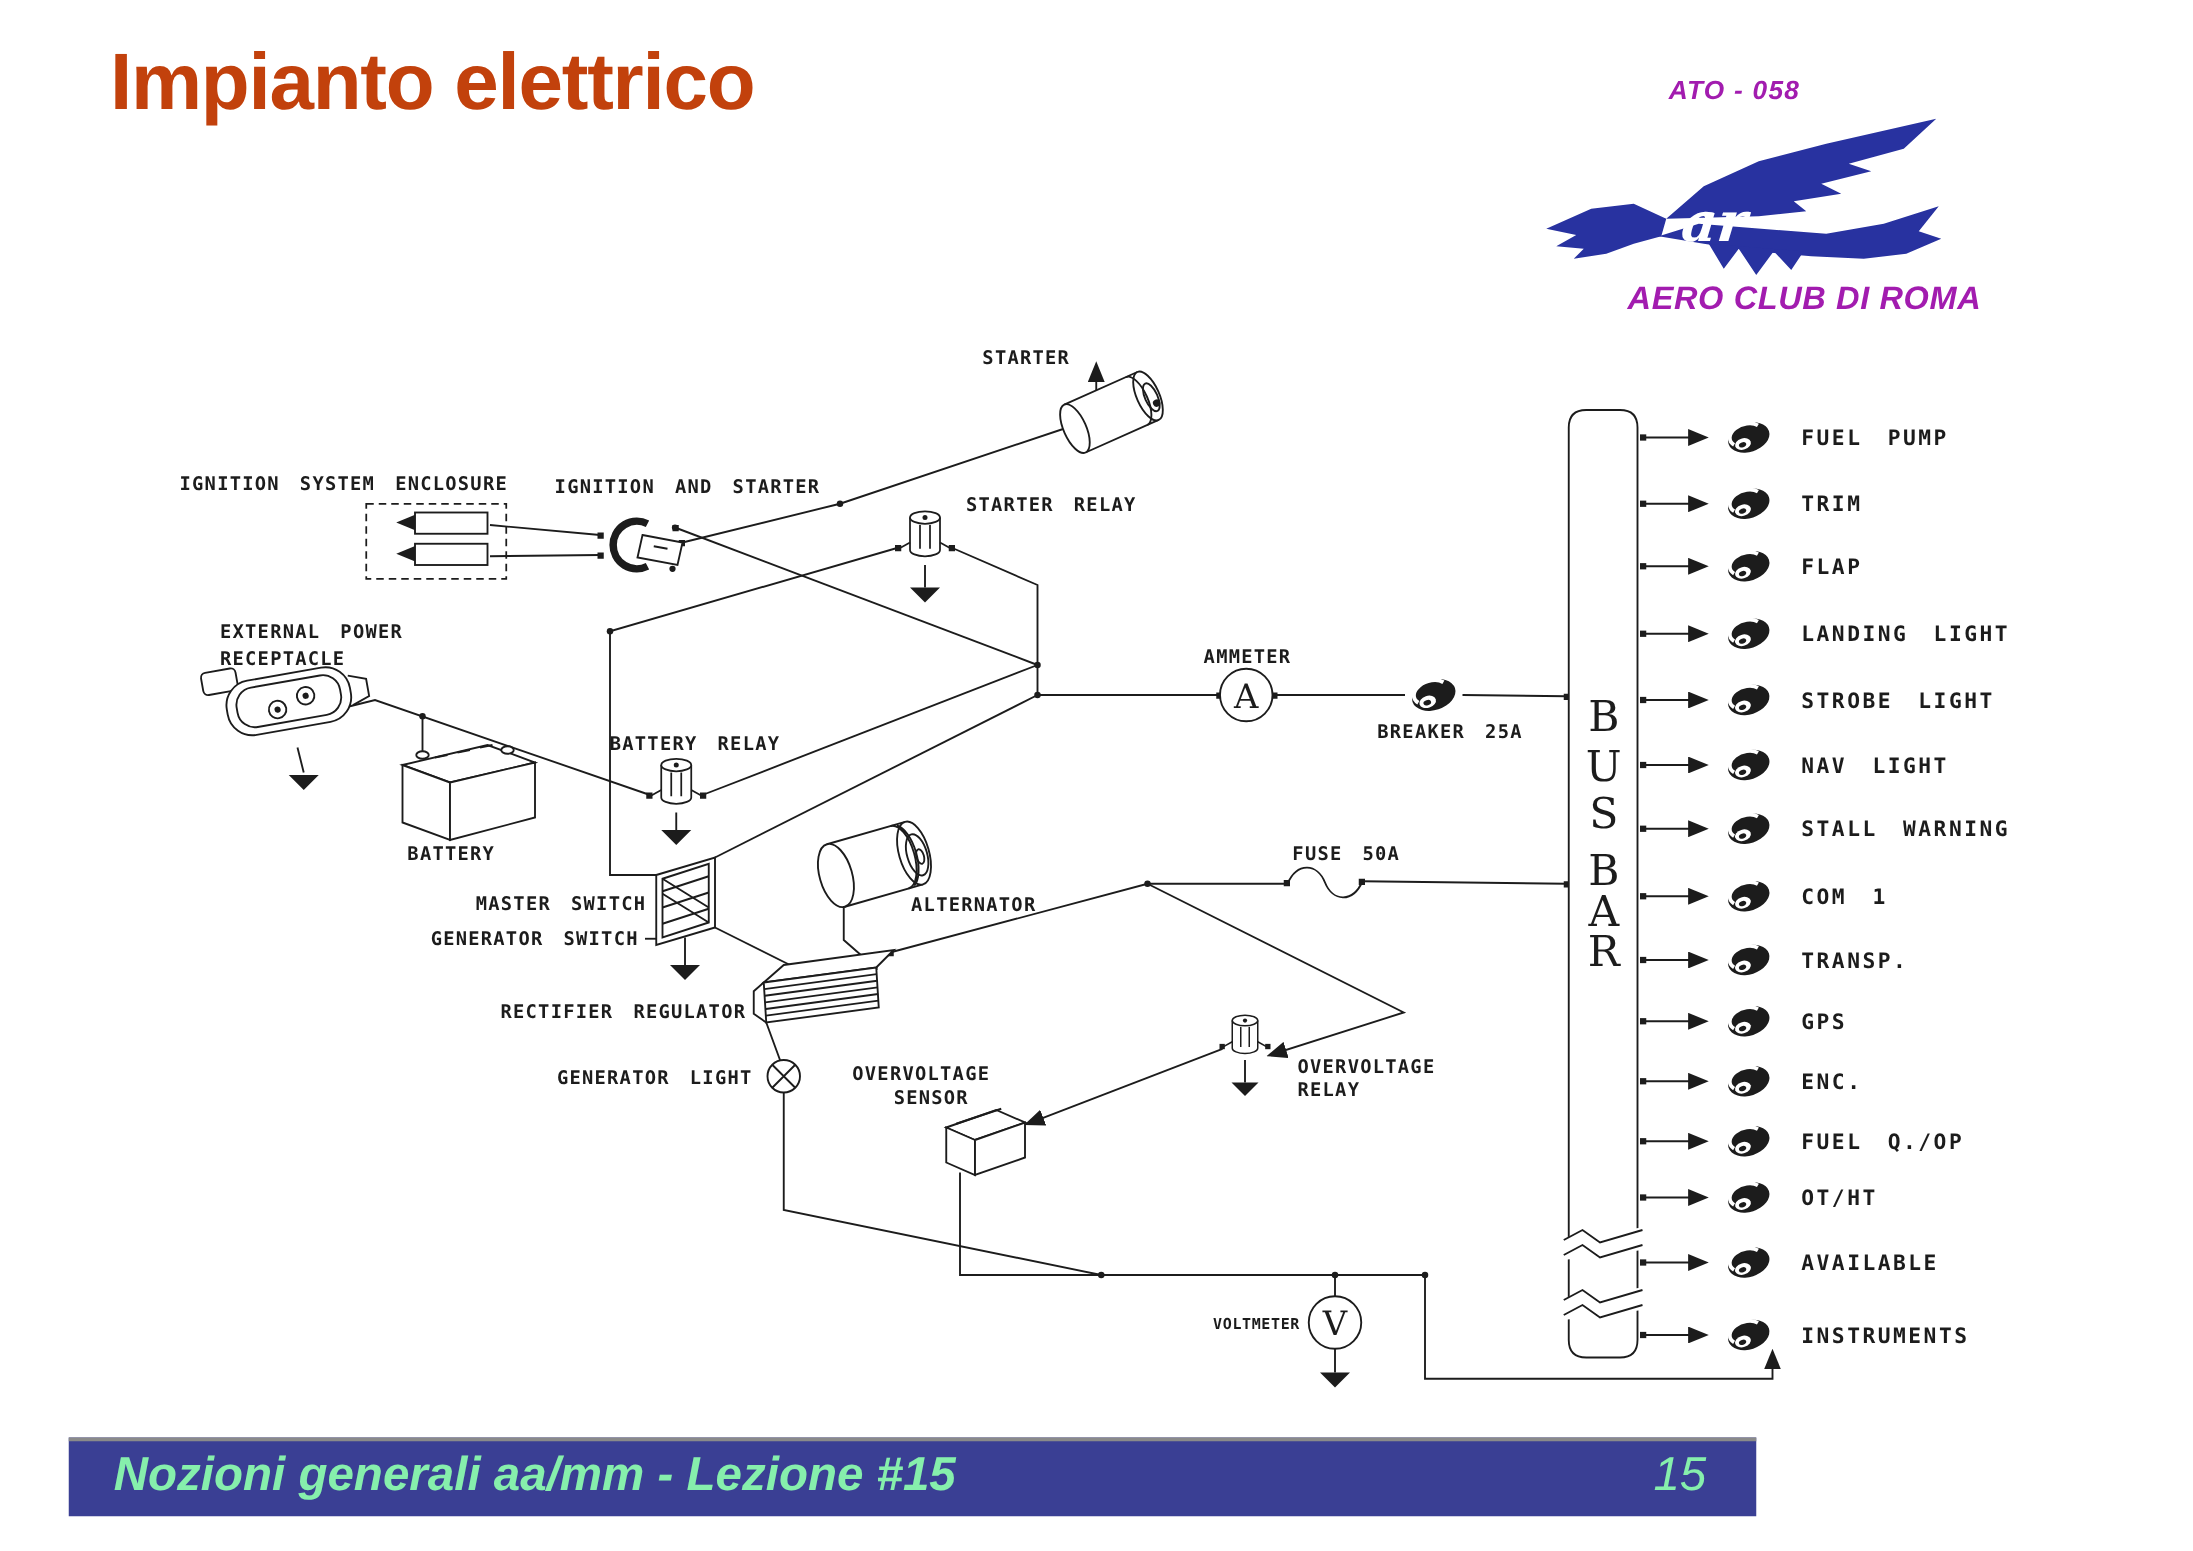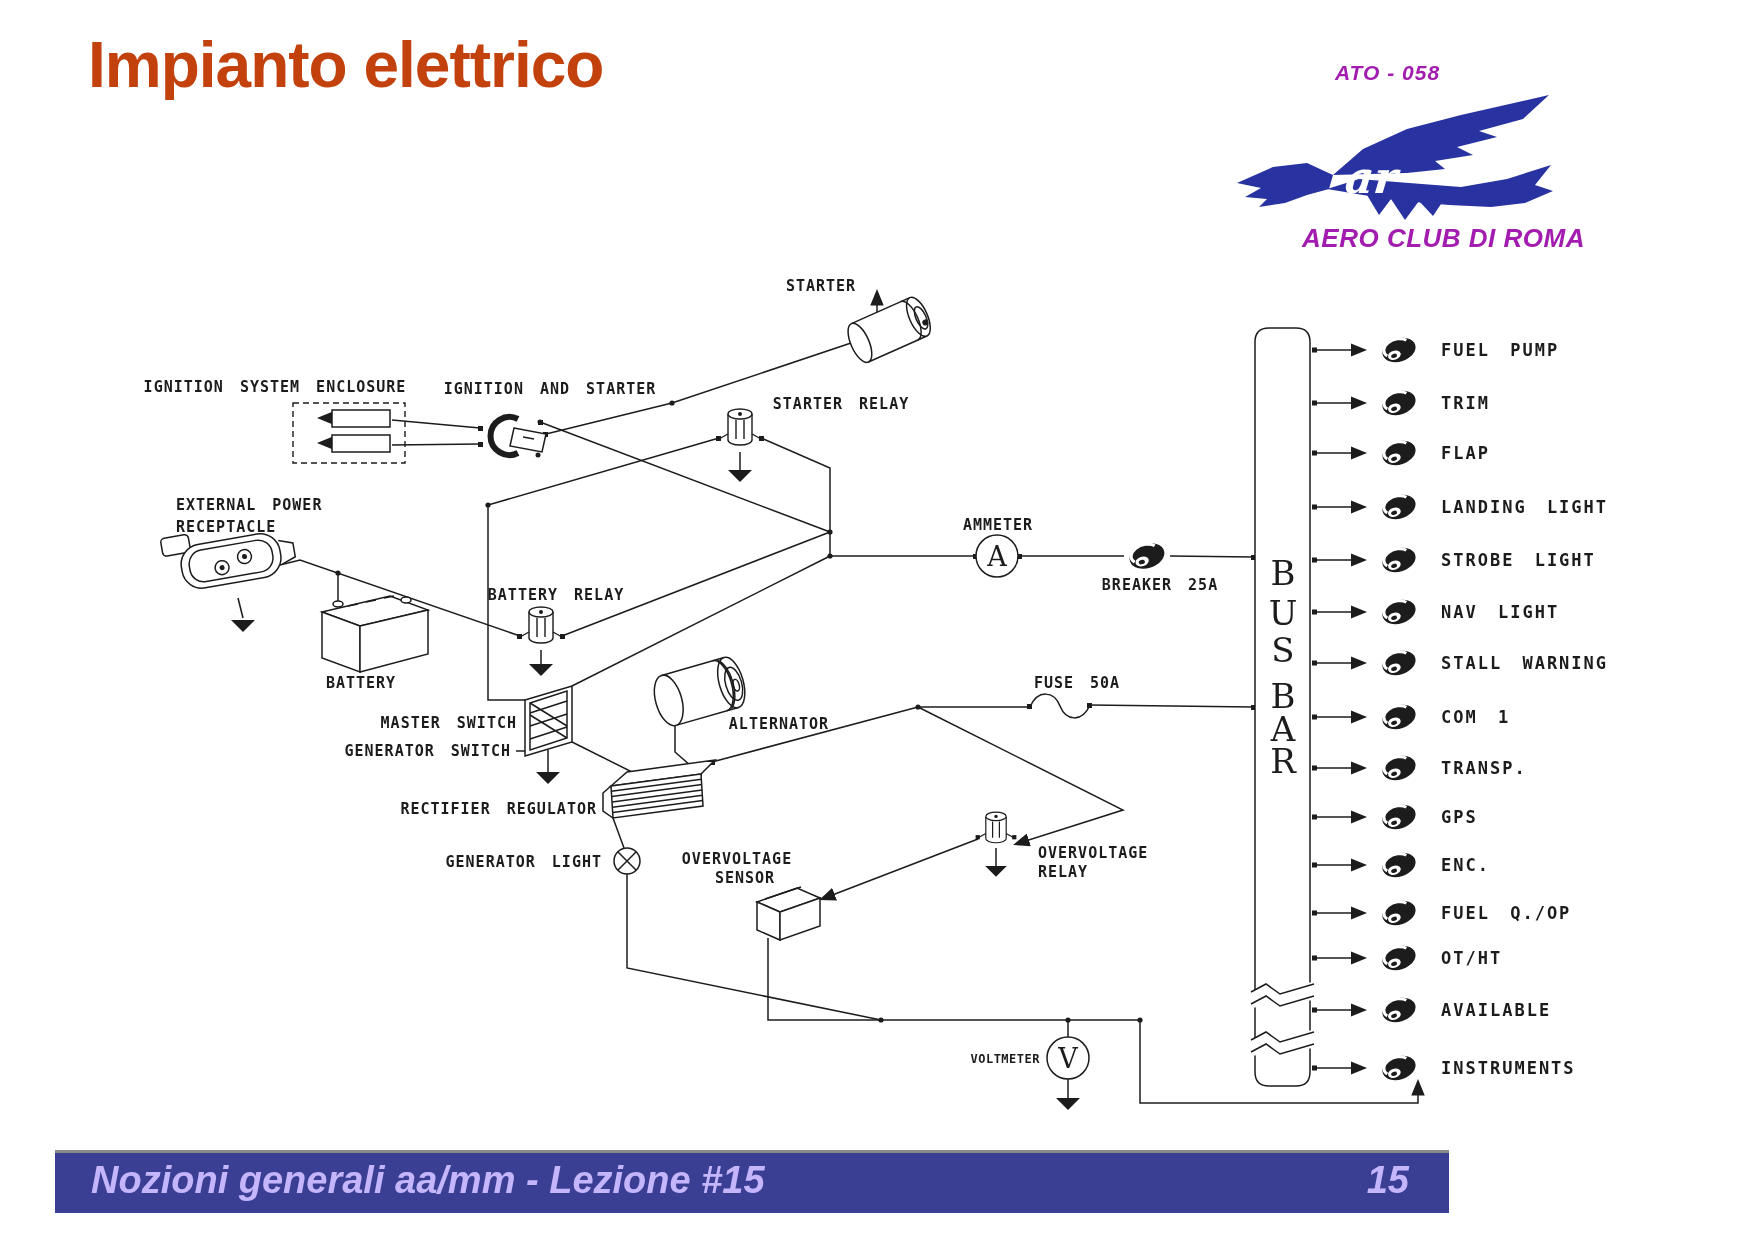--- a/index.html
+++ b/index.html
@@ -8,23 +8,23 @@
   .title{position:absolute;left:74px;top:14px;font-size:64px;font-weight:700;
          letter-spacing:-1px;color:#c2410c;margin:14px;}
   
   .logo{position:absolute;left:1205px;top:34px;width:380px;color:#a21caf;margin-top:27px;}
   .logo .ato{margin-left:130px;font-size:21px;font-weight:700;font-style:italic;letter-spacing:1px;}
   .logo .club{margin-top:2px;text-align:right;font-size:26px;font-weight:700;
               font-style:italic;letter-spacing:0.5px;white-space:nowrap;}
   .eagle{display:block;margin-top:4px;}
   
   .footer-bar{position:absolute;left:55px;top:1150px;width:1350px;height:60px;
-              background:#3a3f94;border-top:3px solid #8a8a8a;color:#c4b5fd;padding-left:44px;}
+              background:#3a3f94;border-top:3px solid #8a8a8a;color:#86efac;}
   .footer-text{position:absolute;left:36px;top:6px;font-size:38px;font-weight:700;font-style:italic;}
-  .footer-page{position:absolute;right:40px;top:6px;font-size:38px;font-weight:700;font-style:italic;}
+  .footer-page{position:absolute;right:40px;top:6px;font-size:38px;font-weight:400;font-style:italic;}
   
   svg.schem{position:absolute;left:0;top:0;}
   .wire{stroke:#1c1c1c;stroke-width:1.5;fill:none;}
   .part{stroke:#1c1c1c;stroke-width:1.5;fill:#ffffff;}
   .solid{fill:#1c1c1c;stroke:none;}
   .dashedbox{stroke:#1c1c1c;stroke-width:1.4;fill:none;stroke-dasharray:6 4;}
   .dlabel{font-family:"DejaVu Sans Mono",monospace;font-weight:700;font-size:15px;
           letter-spacing:1px;word-spacing:6px;fill:#1c1c1c;}
   .dlabel-sm{font-family:"DejaVu Sans Mono",monospace;font-weight:700;font-size:12px;
           letter-spacing:0.5px;fill:#1c1c1c;}

